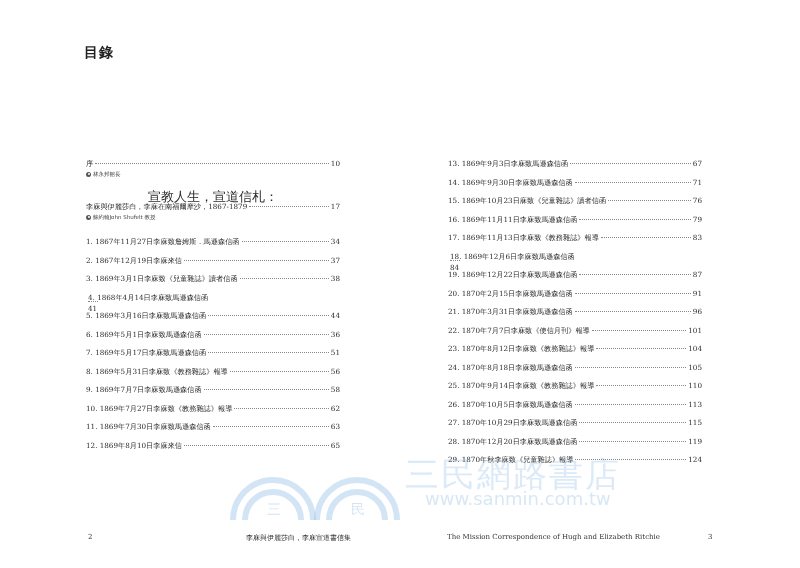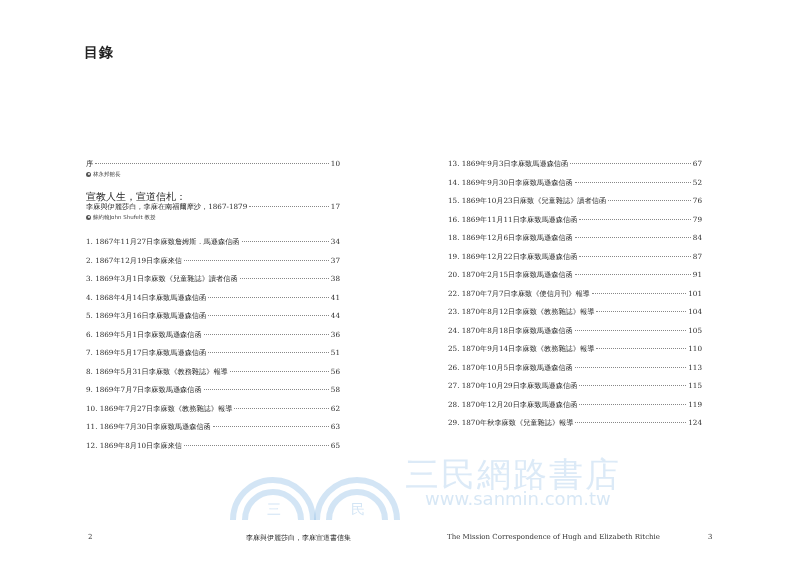--- a/index.html
+++ b/index.html
@@ -75,24 +75,25 @@
     }
     .author .bullet::after {
       content: "";
       position: absolute;
       left: 1.5px; top: 1.5px;
       width: 2px; height: 2px;
       border-radius: 50%;
       background: #fff;
     }
     .section-head {
-      font-size: 10px;
+      font-size: 13px;
       line-height: 10px;
       height: 10px;
       white-space: nowrap;
+      text-align: center;
     }
 
     .folio {
       position: absolute;
       top: 533px;
       font-size: 7px;
       color: #333;
     }
     .folio-left-num { left: 88px; }
     .folio-right-num { left: 708px; }
@@ -169,21 +170,21 @@
         <div class="toc-row" style="margin-bottom: 8.5px;">
           <span class="label">2. 1867年12月19日李庥來信</span>
           <span class="leader"></span>
           <span class="page">37</span>
         </div>
         <div class="toc-row" style="margin-bottom: 8.5px;">
           <span class="label">3. 1869年3月1日李庥致《兒童雜誌》讀者信函</span>
           <span class="leader"></span>
           <span class="page">38</span>
         </div>
-        <div class="toc-row" style="margin-bottom: 8.5px;">
+        <div class="toc-row" style="margin-bottom: 8.5px; flex-direction: column;">
           <span class="label">4. 1868年4月14日李庥致馬遜森信函</span>
           <span class="leader"></span>
           <span class="page">41</span>
         </div>
         <div class="toc-row" style="margin-bottom: 8.5px;">
           <span class="label">5. 1869年3月16日李庥致馬遜森信函</span>
           <span class="leader"></span>
           <span class="page">44</span>
         </div>
         <div class="toc-row" style="margin-bottom: 8.5px;">
@@ -227,46 +228,56 @@
   <div class="col col-right">
     <div id="right-entries">
         <div class="toc-row" style="margin-bottom: 8.5px;">
           <span class="label">13. 1869年9月3日李庥致馬遜森信函</span>
           <span class="leader"></span>
           <span class="page">67</span>
         </div>
         <div class="toc-row" style="margin-bottom: 8.5px;">
           <span class="label">14. 1869年9月30日李庥致馬遜森信函</span>
           <span class="leader"></span>
-          <span class="page">52</span>
+          <span class="page">71</span>
         </div>
         <div class="toc-row" style="margin-bottom: 8.5px;">
           <span class="label">15. 1869年10月23日庥致《兒童雜誌》讀者信函</span>
           <span class="leader"></span>
           <span class="page">76</span>
         </div>
         <div class="toc-row" style="margin-bottom: 8.5px;">
           <span class="label">16. 1869年11月11日李庥致馬遜森信函</span>
           <span class="leader"></span>
           <span class="page">79</span>
         </div>
         <div class="toc-row" style="margin-bottom: 8.5px;">
+          <span class="label">17. 1869年11月13日李庥致《教務雜誌》報導</span>
+          <span class="leader"></span>
+          <span class="page">83</span>
+        </div>
+        <div class="toc-row" style="margin-bottom: 8.5px; flex-direction: column;">
           <span class="label">18. 1869年12月6日李庥致馬遜森信函</span>
           <span class="leader"></span>
           <span class="page">84</span>
         </div>
         <div class="toc-row" style="margin-bottom: 8.5px;">
           <span class="label">19. 1869年12月22日李庥致馬遜森信函</span>
           <span class="leader"></span>
           <span class="page">87</span>
         </div>
         <div class="toc-row" style="margin-bottom: 8.5px;">
           <span class="label">20. 1870年2月15日李庥致馬遜森信函</span>
           <span class="leader"></span>
           <span class="page">91</span>
+        </div>
+        <div class="toc-row" style="margin-bottom: 8.5px;">
+          <span class="label">21. 1870年3月31日李庥致馬遜森信函</span>
+          <span class="leader"></span>
+          <span class="page">96</span>
         </div>
         <div class="toc-row" style="margin-bottom: 8.5px;">
           <span class="label">22. 1870年7月7日李庥致《使信月刊》報導</span>
           <span class="leader"></span>
           <span class="page">101</span>
         </div>
         <div class="toc-row" style="margin-bottom: 8.5px;">
           <span class="label">23. 1870年8月12日李庥致《教務雜誌》報導</span>
           <span class="leader"></span>
           <span class="page">104</span>

